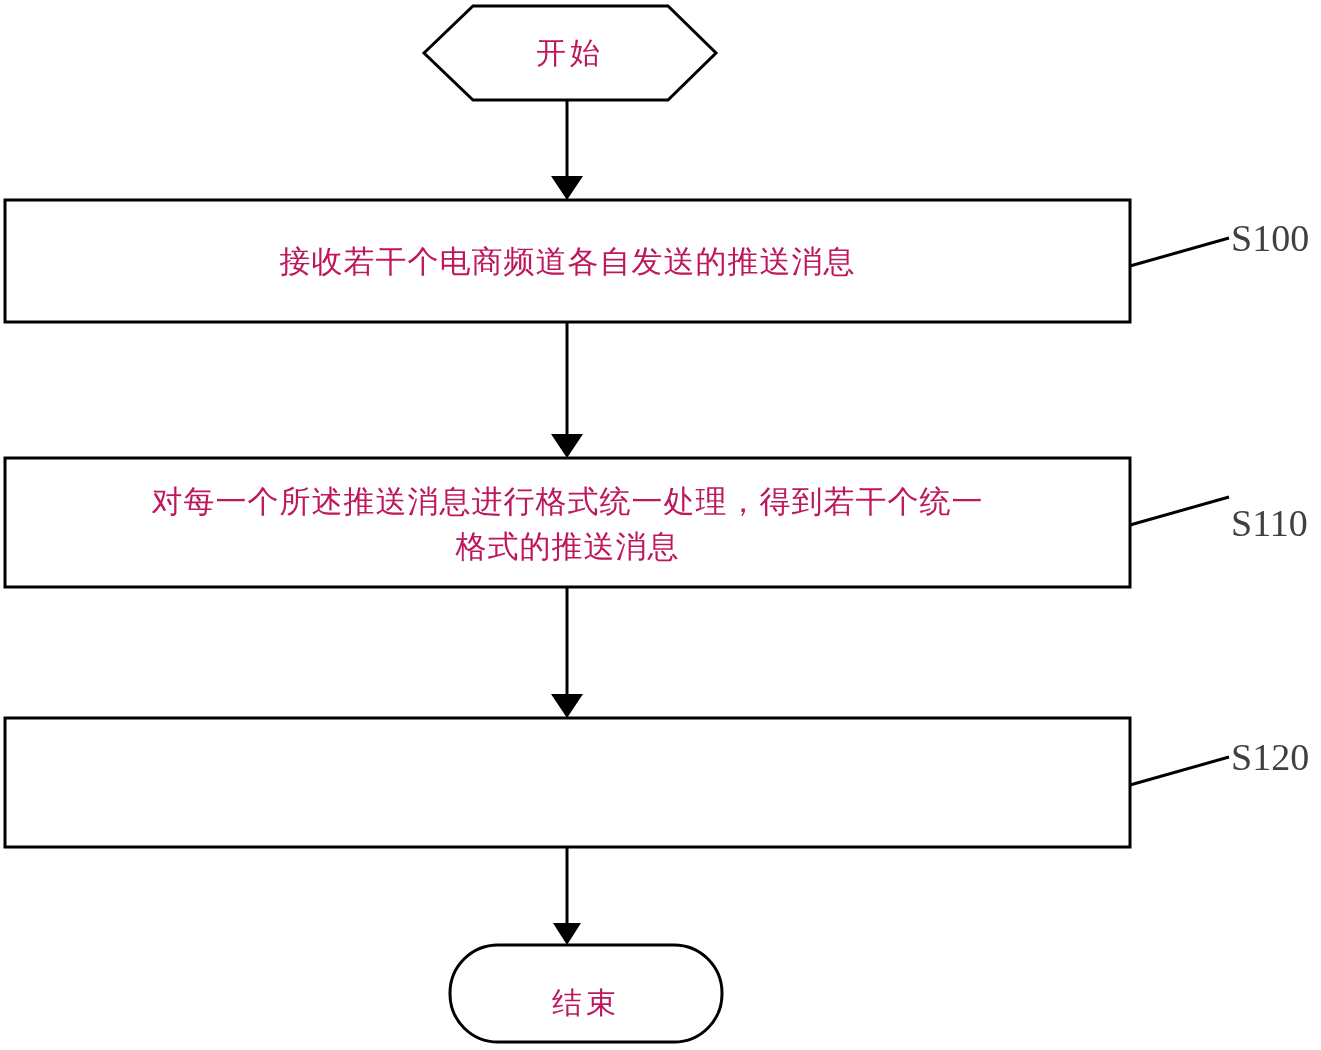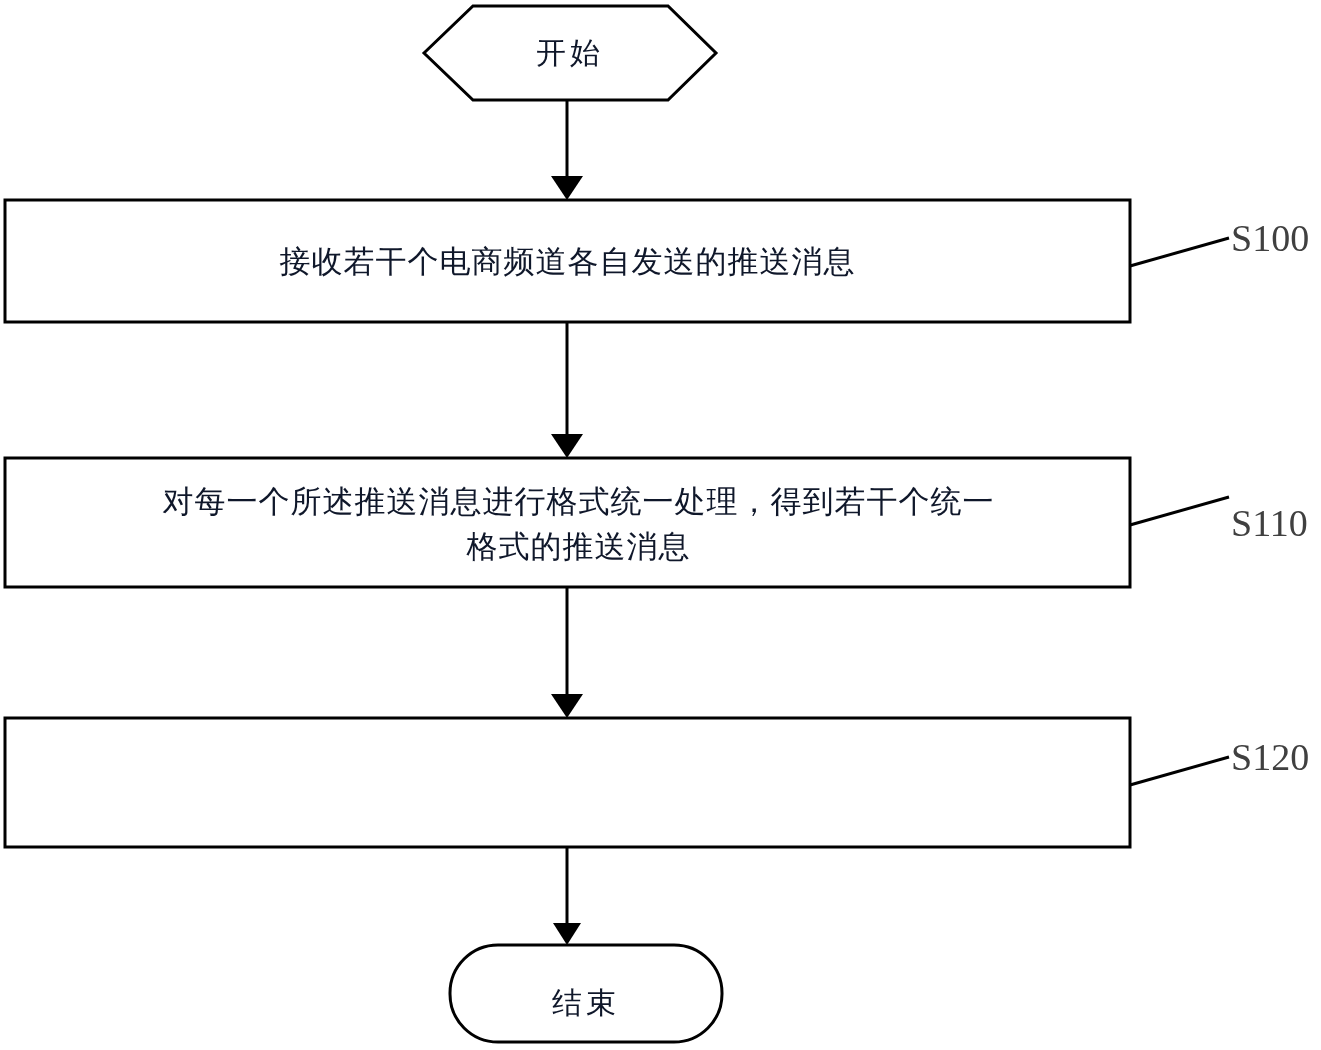--- a/index.html
+++ b/index.html
@@ -24,21 +24,21 @@
     top: 0;
     width: 1321px;
     height: 1050px;
   }
   .node-text {
     position: absolute;
     display: flex;
     align-items: center;
     justify-content: center;
     text-align: center;
-    color: #0f172a;
+    color: #be185d;
     font-family: "DejaVu Serif", "Liberation Serif", serif;
     white-space: pre-line;
     pointer-events: none;
   }
   .terminal-text {
     font-size: 30px;
     letter-spacing: 4px;
     line-height: 1.2;
   }
   .process-text {
@@ -50,21 +50,21 @@
     position: absolute;
     color: #404040;
     font-family: "Liberation Serif", "DejaVu Serif", serif;
     font-size: 38px;
     letter-spacing: 0px;
     line-height: 1;
     white-space: nowrap;
   }
   
   .box1 { left: 5px;   top: 200px; width: 1125px; height: 122px; }
-  .box2 { left: 16px;   top: 458px; width: 1125px; height: 132px; }
+  .box2 { left: 5px;   top: 458px; width: 1125px; height: 132px; }
   .box3 { left: 5px;   top: 718px; width: 1125px; height: 129px; }
   .start-box { left: 424px; top: 5px;   width: 292px; height: 96px; }
   .end-box   { left: 450px; top: 945px; width: 272px; height: 115px; }
 </style>
 </head>
 <body>
 
 <div id="canvas">
 
   <svg class="svg-layer" viewBox="0 0 1321 1050" xmlns="http://www.w3.org/2000/svg">

